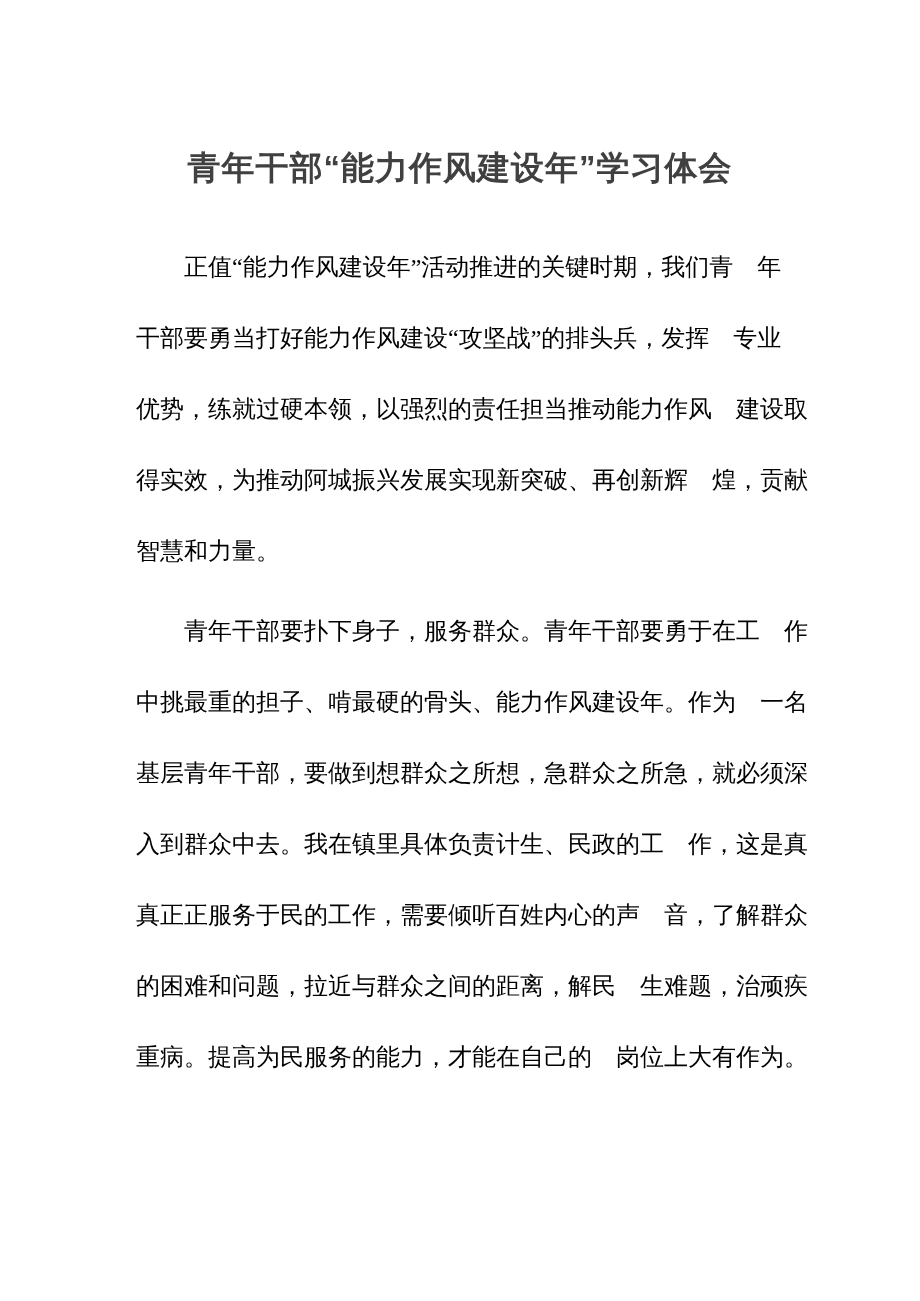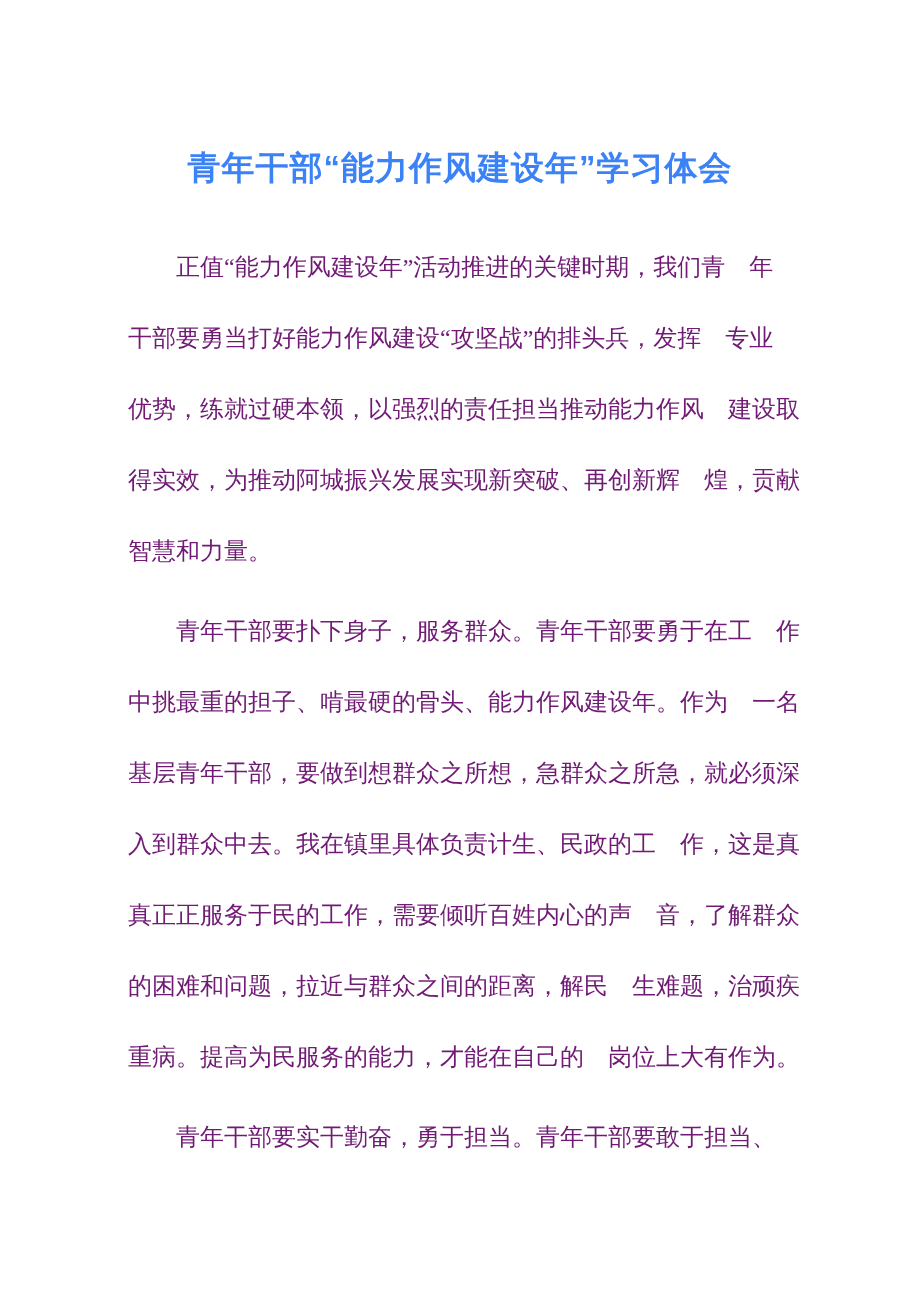--- a/index.html
+++ b/index.html
@@ -19,33 +19,33 @@
     position: absolute;
     top: 146px;
     left: 0;
     right: 0;
     margin: 0;
     text-align: center;
     font-family: "Liberation Sans", sans-serif;
     font-weight: 700;
     font-size: 33px;
     letter-spacing: 1px;
-    color: #3b82f6;
+    color: #404040;
     white-space: pre;
   }
   .doc-body {
     position: absolute;
     top: 232px;
-    left: 128px;
+    left: 136px;
     width: 664px;
     font-family: "Liberation Serif", serif;
     font-weight: 400;
     font-size: 24px;
     line-height: 71px;
-    color: #701a75;
+    color: #000000;
   }
   .para {
     margin: 0;
     white-space: pre; 
   }
   .para + .para {
     margin-top: 9px; 
   }
 </style>
 </head>
@@ -59,15 +59,14 @@
 优势，练就过硬本领，以强烈的责任担当推动能力作风　建设取
 得实效，为推动阿城振兴发展实现新突破、再创新辉　煌，贡献
 智慧和力量。</p>
       <p class="para">　　青年干部要扑下身子，服务群众。青年干部要勇于在工　作
 中挑最重的担子、啃最硬的骨头、能力作风建设年。作为　一名
 基层青年干部，要做到想群众之所想，急群众之所急，就必须深
 入到群众中去。我在镇里具体负责计生、民政的工　作，这是真
 真正正服务于民的工作，需要倾听百姓内心的声　音，了解群众
 的困难和问题，拉近与群众之间的距离，解民　生难题，治顽疾
 重病。提高为民服务的能力，才能在自己的　岗位上大有作为。</p>
-      <p class="para">　　青年干部要实干勤奋，勇于担当。青年干部要敢于担当、</p>
     </div>
 </div>
 
 </body></html>

